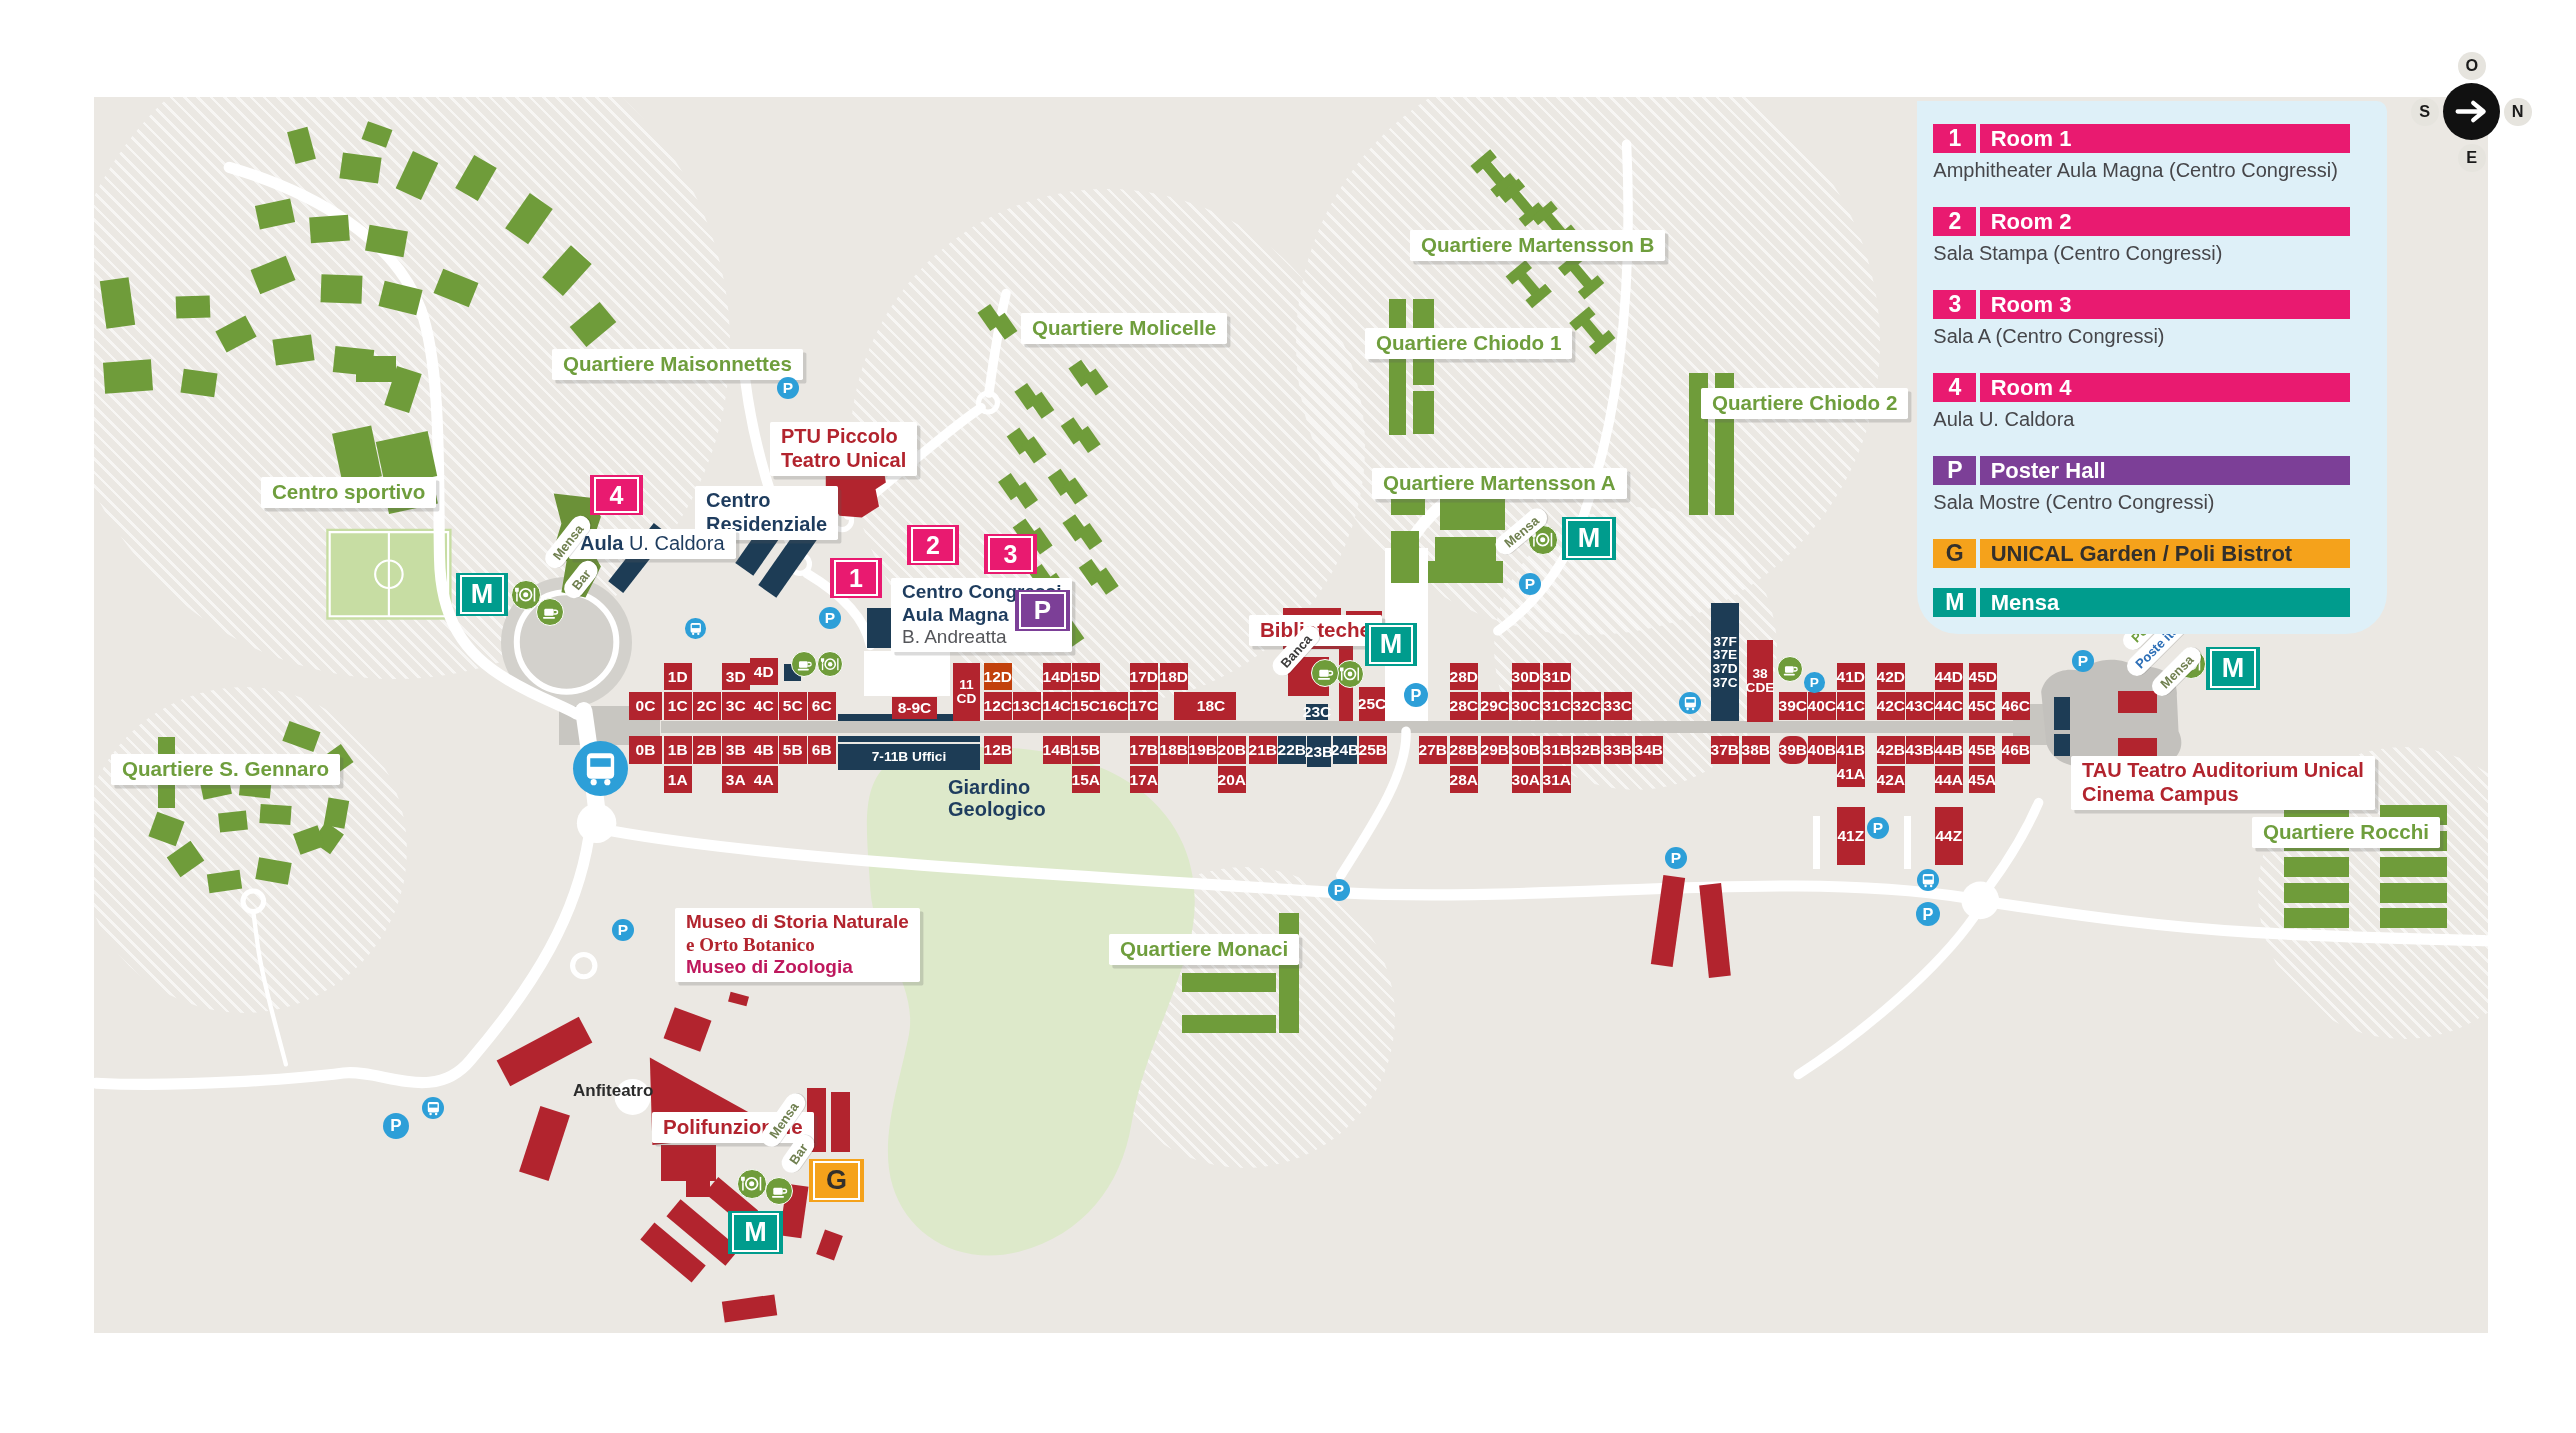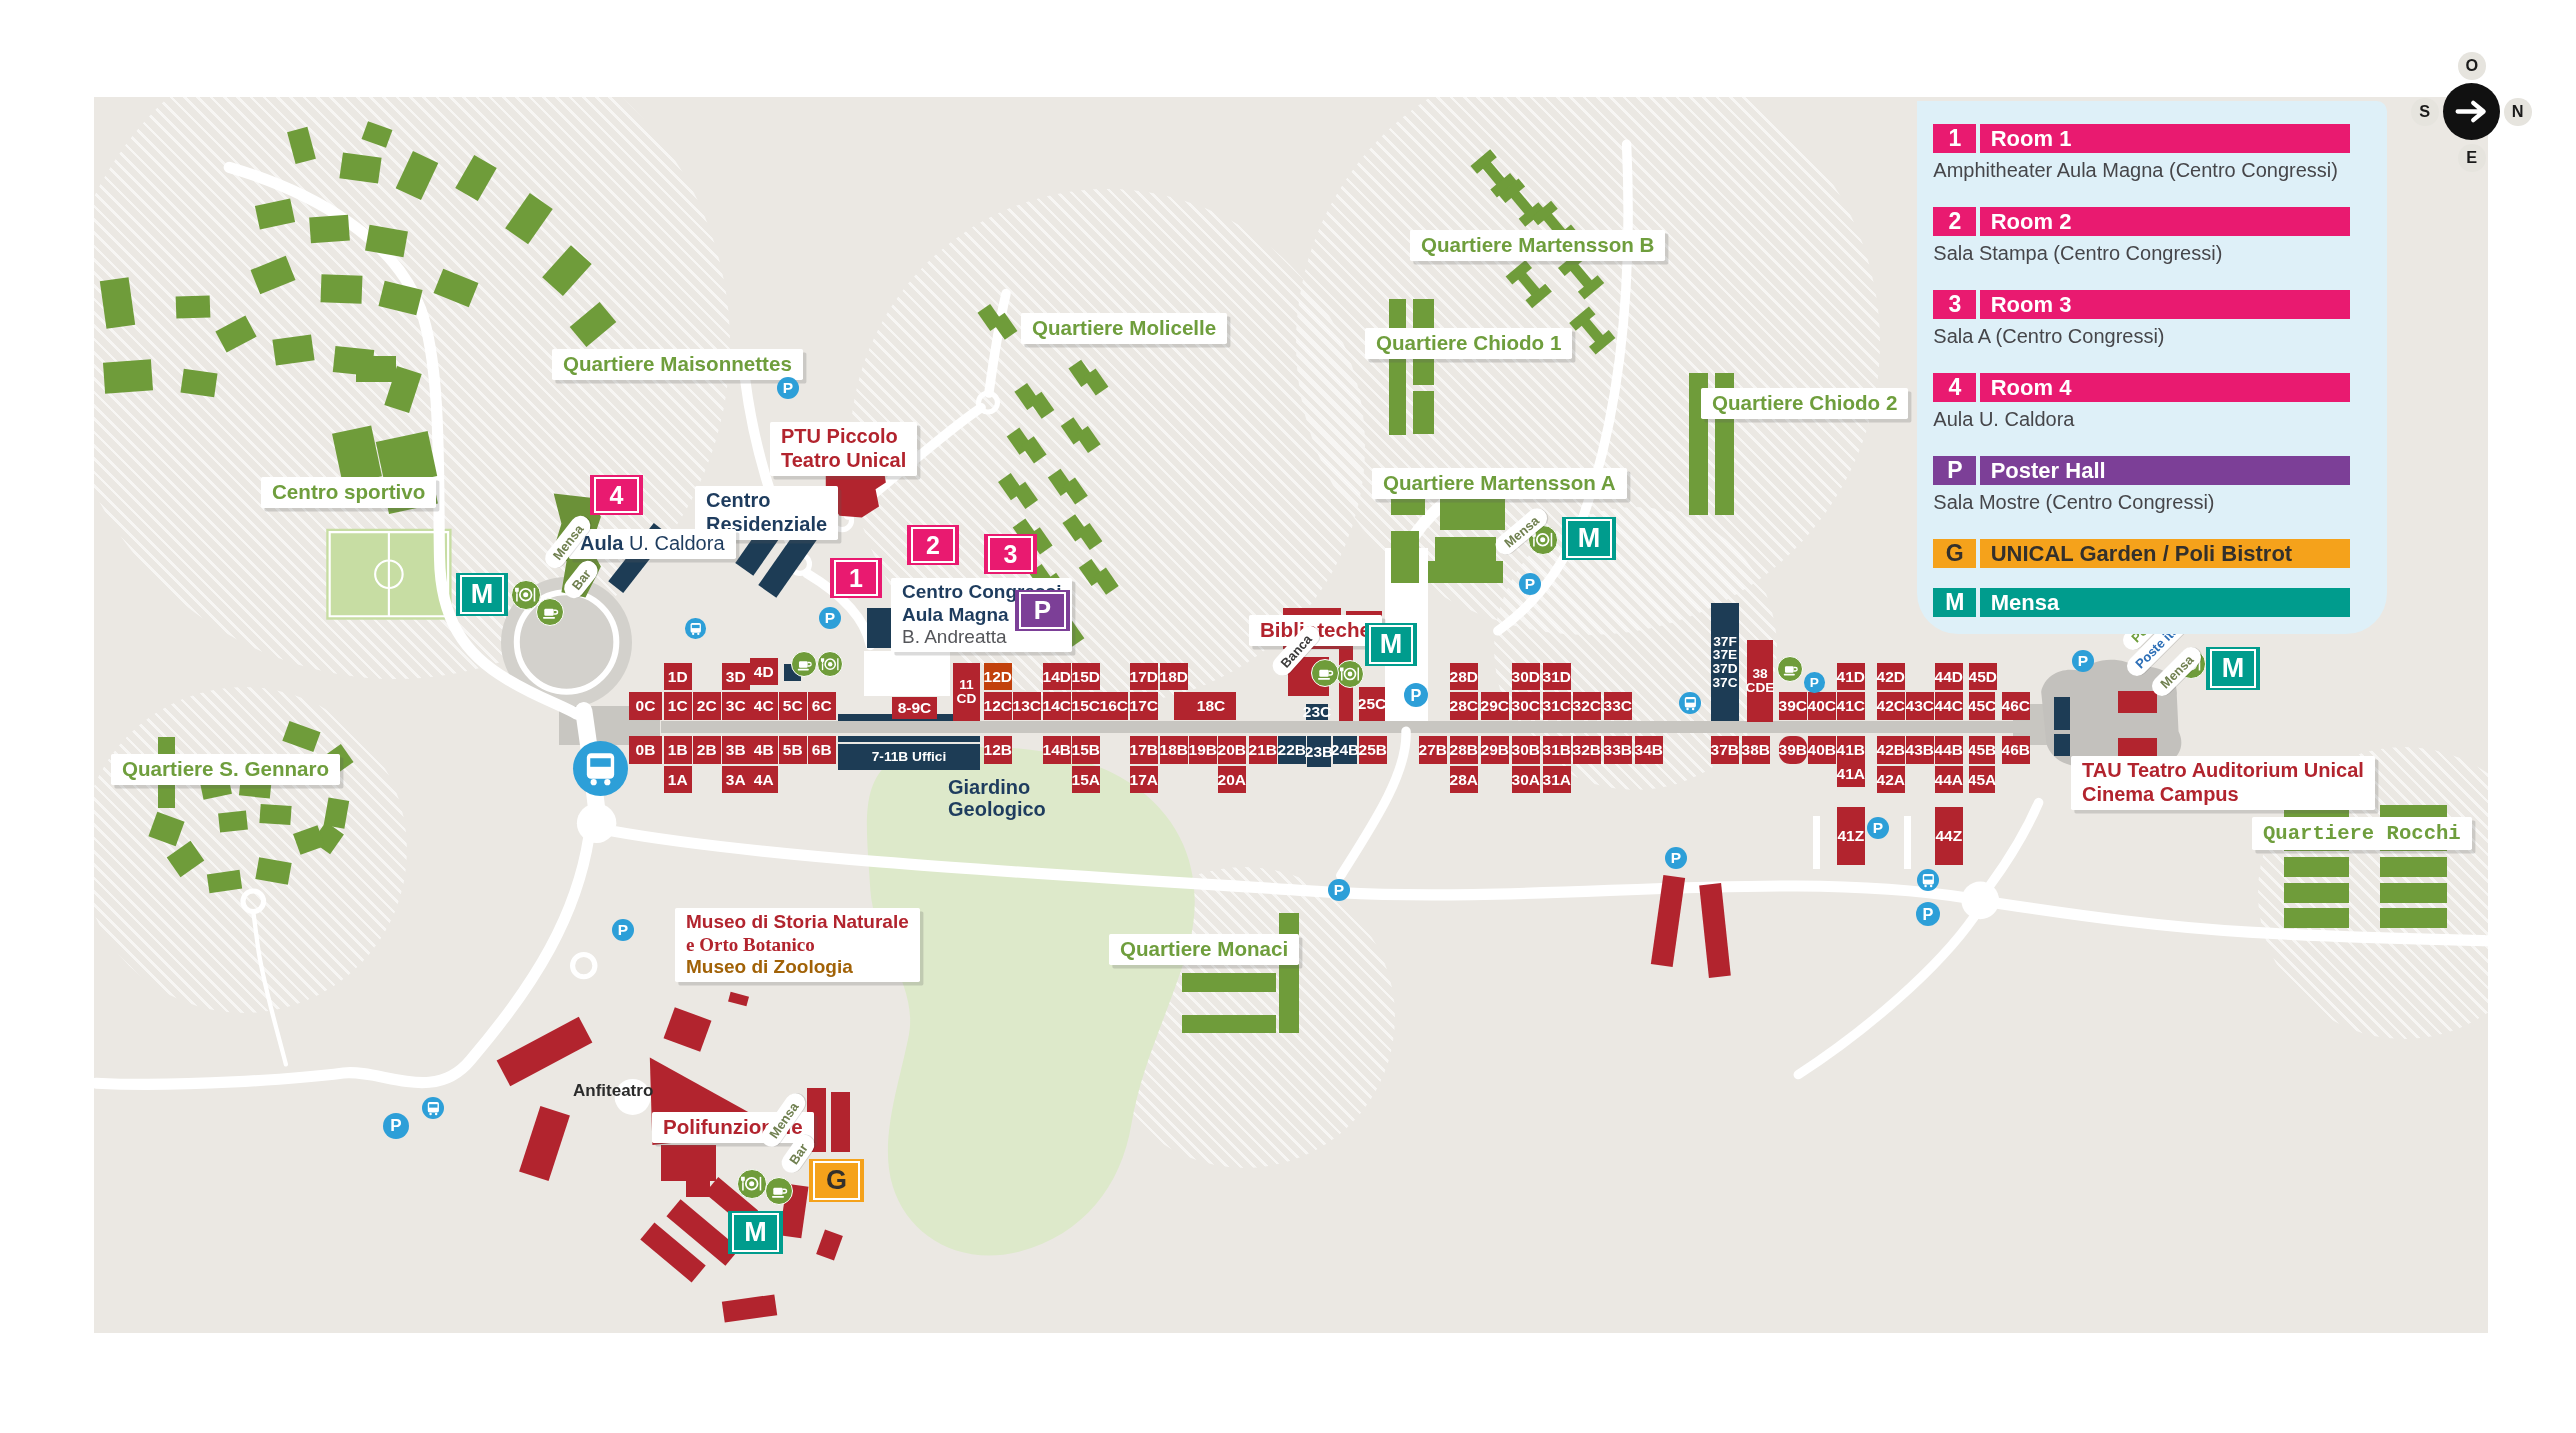--- a/index.html
+++ b/index.html
@@ -382,21 +382,21 @@
       <div class="wbox" style="left: 1278px; top: 371px; font-size: 20.6px;">
         <div><span style="color: rgb(111, 158, 61);">Quartiere Martensson A</span></div>
       </div>
       <div class="wbox" style="left: 17px; top: 657px; font-size: 20.6px;">
         <div><span style="color: rgb(111, 158, 61);">Quartiere S. Gennaro</span></div>
       </div>
       <div class="wbox" style="left: 1015px; top: 837px; font-size: 20.6px;">
         <div><span style="color: rgb(111, 158, 61);">Quartiere Monaci</span></div>
       </div>
       <div class="wbox" style="left: 2158px; top: 720px; font-size: 20.6px;">
-        <div><span style="color: rgb(111, 158, 61); font-family: Liberation Mono, monospace;">Quartiere Rocchi</span></div>
+        <div><span style="color: rgb(111, 158, 61);">Quartiere Rocchi</span></div>
       </div>
       <div class="wbox" style="left: 676px; top: 325px; font-size: 20px;">
         <div><span style="color: rgb(178, 36, 46);">PTU </span><span style="color: rgb(178, 36, 46);">Piccolo</span></div>
         <div><span style="color: rgb(178, 36, 46);">Teatro Unical</span></div>
       </div>
       <div class="wbox" style="left: 601px; top: 389px; font-size: 20px;">
         <div><span style="color: rgb(30, 60, 94);">Centro</span></div>
         <div><span style="color: rgb(30, 60, 94);">Residenziale</span></div>
       </div>
       <div class="wbox" style="left: 475px; top: 432px; font-size: 20px;">
@@ -406,21 +406,21 @@
         <div><span style="color: rgb(30, 60, 94);">Centro Congressi</span></div>
         <div><span style="color: rgb(30, 60, 94);">Aula Magna</span></div>
         <div><span style="color: rgb(85, 86, 90); font-weight: normal;">B. Andreatta</span></div>
       </div>
       <div class="wbox" style="left: 1155px; top: 518px; font-size: 20.6px;">
         <div><span style="color: rgb(178, 36, 46);">Biblioteche</span></div>
       </div>
       <div class="wbox" style="left: 581px; top: 811px; font-size: 19px;">
         <div><span style="color: rgb(178, 36, 46);">Museo di Storia Naturale</span></div>
         <div><span style="color: rgb(178, 36, 46); font-family: Liberation Serif, serif;">e Orto Botanico</span></div>
-        <div><span style="color: #a16207;">Museo di Zoologia</span></div>
+        <div><span style="color: #be185d;">Museo di Zoologia</span></div>
       </div>
       <div class="wbox" style="left: 558px; top: 1015px; font-size: 20.6px;">
         <div><span style="color: rgb(178, 36, 46);">Polifunzionale</span></div>
       </div>
       <div class="wbox" style="left: 1977px; top: 659px; font-size: 20px;">
         <div><span style="color: rgb(178, 36, 46);">TAU </span><span style="color: rgb(178, 36, 46);">Teatro Auditorium Unical</span></div>
         <div><span style="color: rgb(178, 36, 46);">Cinema Campus</span></div>
       </div>
       <div class="ptxt" style="left: 854px; top: 680px; font-size: 20px; color: rgb(30, 60, 94);">
         <div>Giardino</div>

